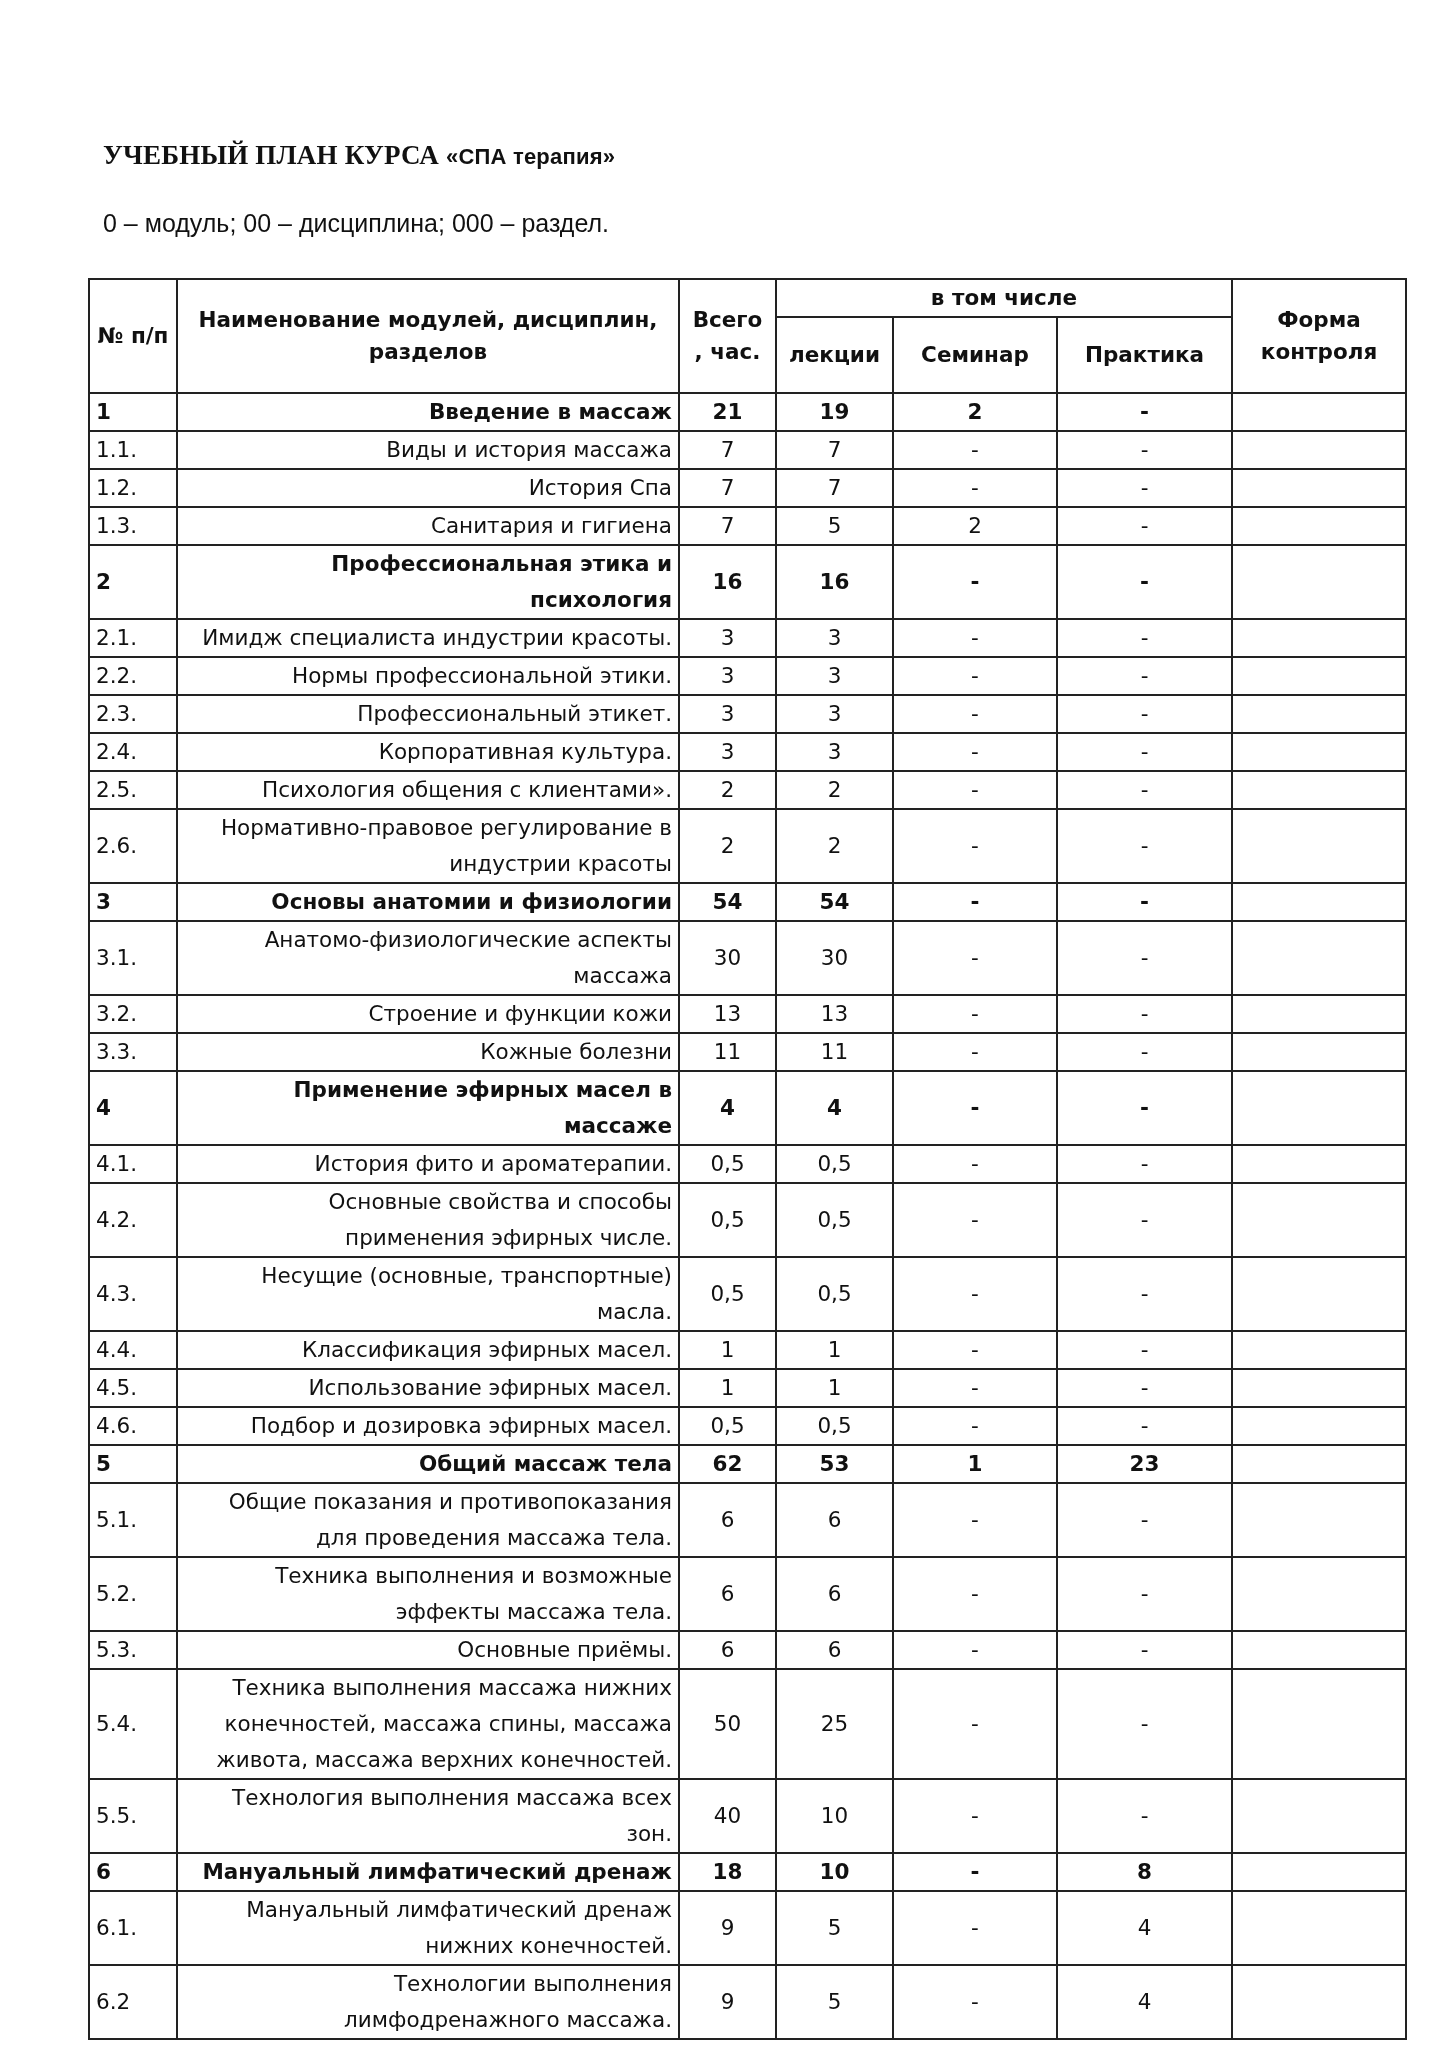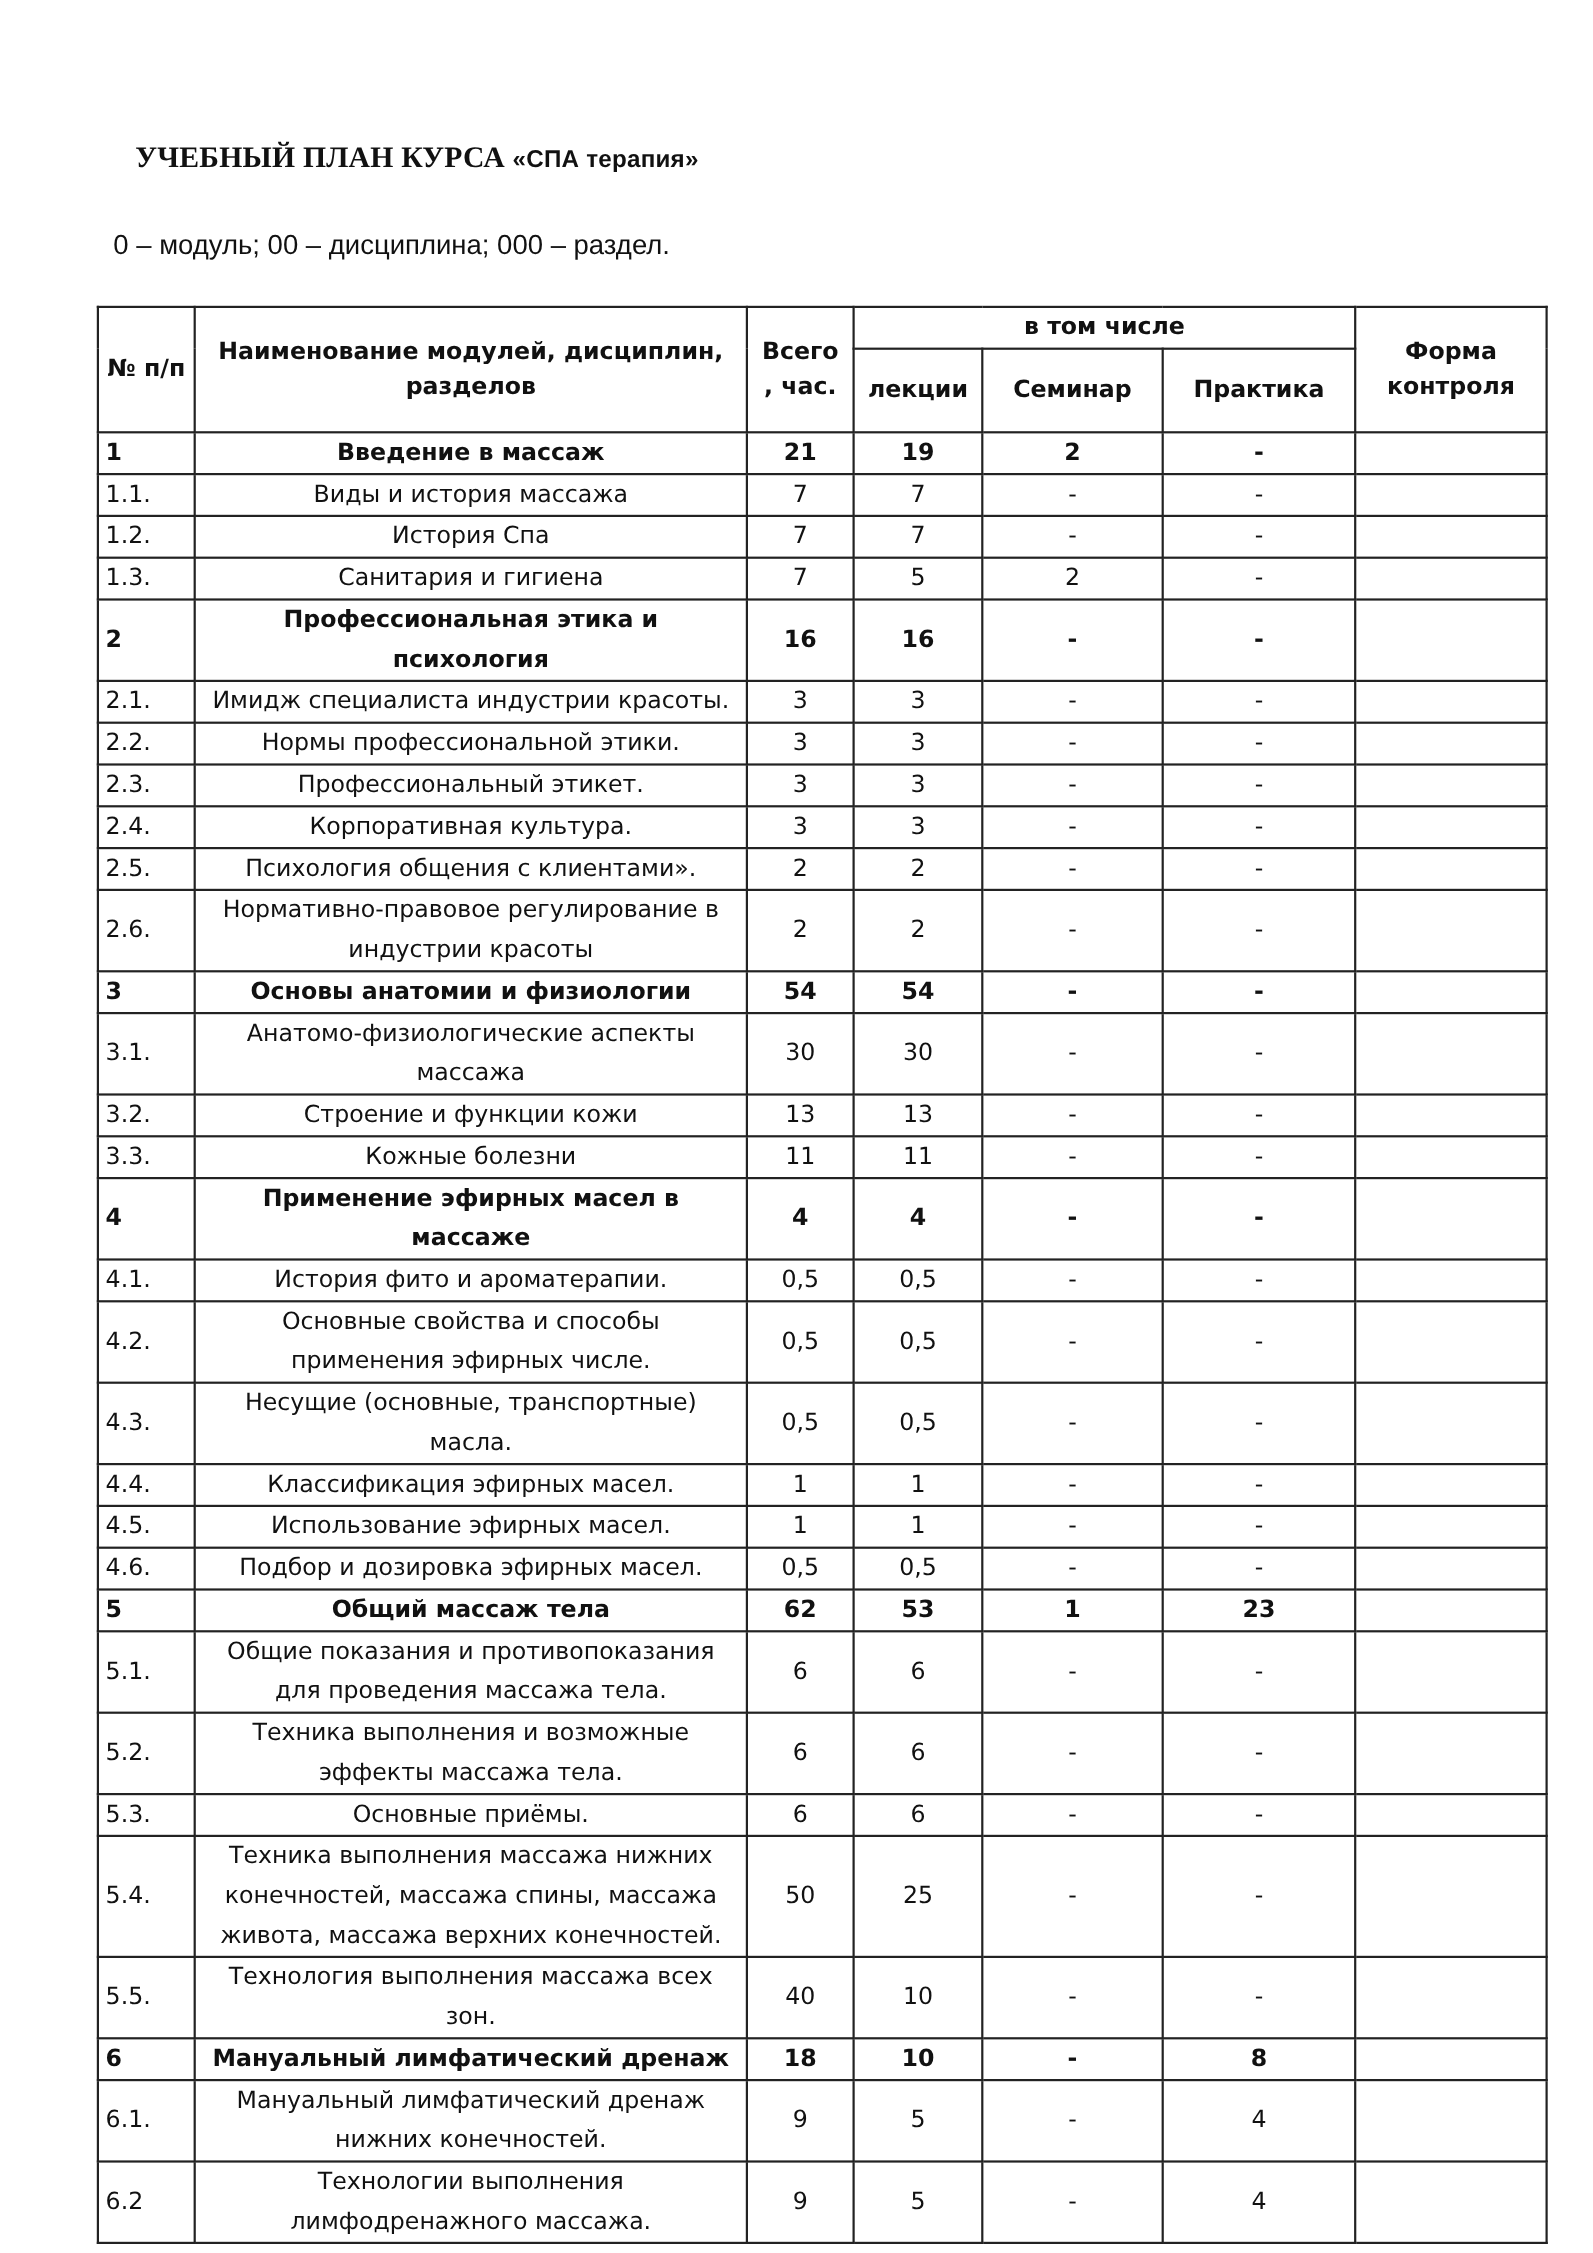--- a/index.html
+++ b/index.html
@@ -1,19 +1,19 @@
 <!DOCTYPE html>
 <html><head>
 <meta charset="utf-8">
 <style>
   html, body { margin: 0; padding: 0; background: #ffffff; }
   body { width: 1448px; height: 2048px; position: relative; overflow: hidden; color: #111; }
   .title {
-    position: absolute; left: 103px; top: 128px;
-    font-family: "Liberation Serif", serif; font-weight: bold; font-size: 27px; letter-spacing: 0.2px; margin-left: 20px;
+    position: absolute; left: 103px; top: 140px;
+    font-family: "Liberation Serif", serif; font-weight: bold; font-size: 27px; letter-spacing: 0.2px;
   }
   .title .sub { font-family: "Liberation Sans", sans-serif; font-size: 22px; font-weight: bold; }
   .legend {
     position: absolute; left: 103px; top: 209px;
     font-family: Liberation Sans, sans-serif; font-size: 25px;
   }
   table.plan {
     position: absolute; left: 88px; top: 278px;
     border-collapse: collapse; table-layout: fixed;
     width: 1317px;
@@ -21,21 +21,21 @@
   }
   table.plan td, table.plan th {
     border: 2px solid #222; padding: 0 6px; vertical-align: middle;
     line-height: 36px;
   }
   table.plan th { font-weight: bold; text-align: center; font-size: 21.5px; line-height: 32px; }
   th.grp { height: 36px; margin-left: 48px; }
   th.sub { vertical-align: bottom; padding-bottom: 2px; }
   th.tall { vertical-align: bottom; padding-bottom: 2px; }
   td.num { text-align: left; padding-left: 12px; }
-  td.name { text-align: center; padding-left: 13px; }
+  td.name { text-align: right; padding-left: 13px; }
   td.c { text-align: center; }
   tr.module td { font-weight: bold; }
   tr td { height: 33px; }
   tr.two td { height: 68px; }
   tr.three td { height: 104px; }
 </style>
 </head>
 <body>
 
 <div class="title">

